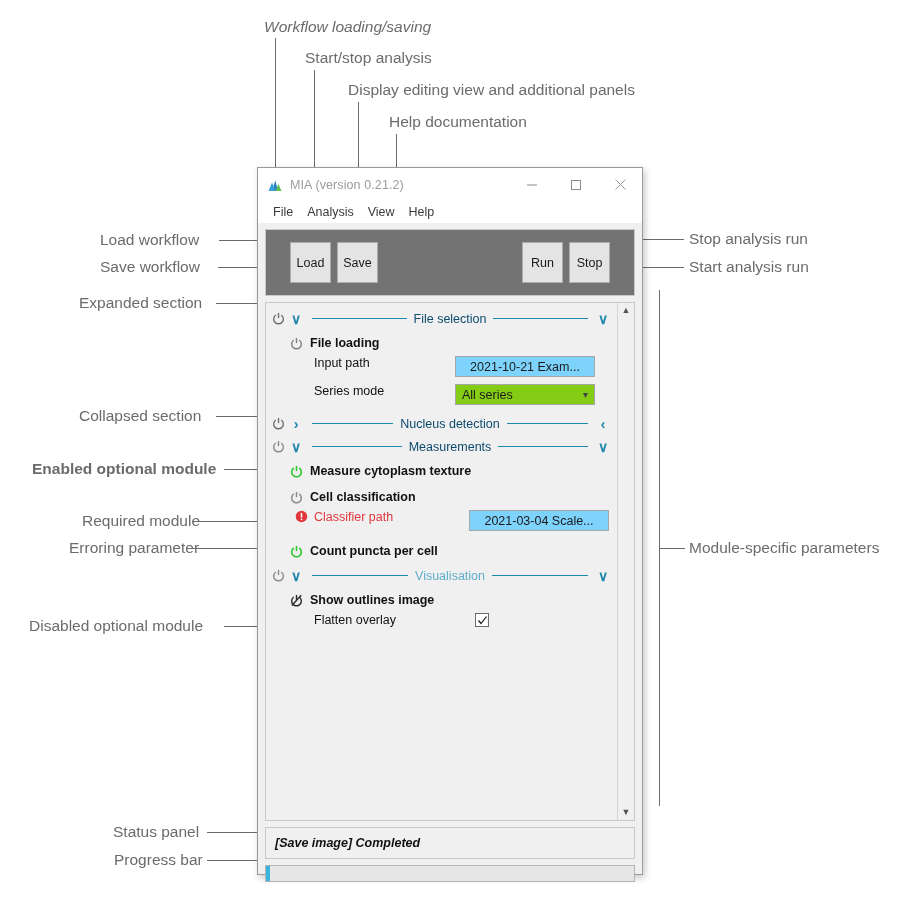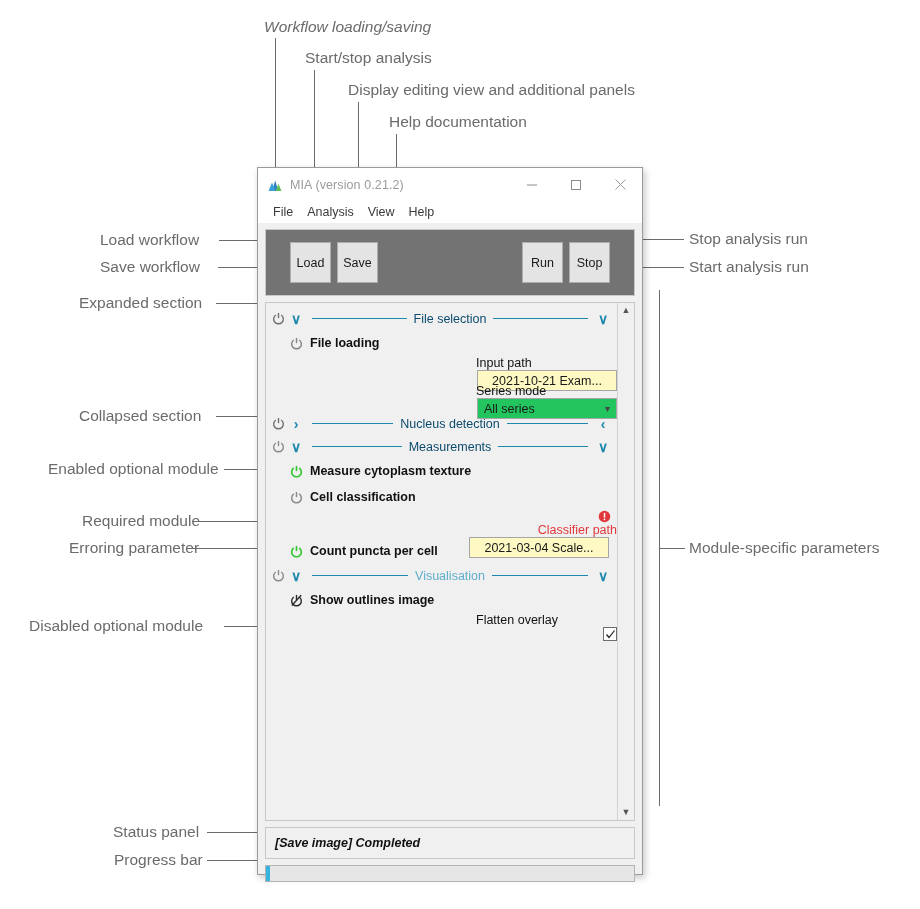--- a/index.html
+++ b/index.html
@@ -84,32 +84,32 @@
   .sec-title.dim{color:#5eaecb;}
   .sec-chev-r{width:16px;flex:0 0 auto;display:flex;align-items:center;justify-content:center;
               color:#1f88ad;font-size:14px;font-weight:bold;}
 
   
   .mod-row{display:flex;align-items:center;height:26px;padding-left:24px;box-sizing:border-box;}
   .mod-icon{width:20px;flex:0 0 auto;display:flex;align-items:center;}
   .mod-label{font-size:12.5px;font-weight:bold;color:#111;}
 
   
-  .par-row{display:flex;align-items:flex-end;height:28px;padding-left:48px;box-sizing:border-box;flex-direction:column;}
+  .par-row{display:flex;align-items:flex-start;height:28px;padding-left:48px;box-sizing:border-box;}
   .par-label{font-size:12.5px;color:#111;width:141px;flex:0 0 auto;}
   .par-label.err{color:#e0383c;width:auto;}
   .err-icon{width:19px;flex:0 0 auto;display:flex;align-items:center;}
   .par-ctrl{flex:0 0 auto;}
   .par-btn{
-    width:140px;height:21px;border:1px solid #a6a6a6;background:#fef9c3;
+    width:140px;height:21px;border:1px solid #a6a6a6;background:#7dd3fc;
     font-size:12.5px;color:#1a1a1a;display:flex;align-items:center;justify-content:center;
     box-sizing:border-box;
   }
   .par-combo{
-    width:140px;height:21px;border:1px solid #a6a6a6;background:#22c55e;
+    width:140px;height:21px;border:1px solid #a6a6a6;background:#84cc16;
     font-size:12.5px;color:#1a1a1a;display:flex;align-items:center;
     justify-content:space-between;padding:0 6px 0 6px;box-sizing:border-box;
   }
   .combo-chev{font-size:10px;color:#444;}
   .par-check{
     width:14px;height:14px;border:1px solid #6d6d6d;background:#ffffff;
     display:flex;align-items:center;justify-content:center;box-sizing:border-box;
     margin-left:20px;
   }
   .par-check svg{display:block;}
@@ -158,21 +158,21 @@
 <div class="arrowhead ah-right" style="left:321px;top:262px;"></div>
 
 <div class="ann-label" style="left:79px;top:295px;">Expanded section</div>
 <div class="leader h" style="left:216px;top:303px;width:53px;"></div>
 <div class="arrowhead ah-right" style="left:268px;top:299px;"></div>
 
 <div class="ann-label" style="left:79px;top:408px;">Collapsed section</div>
 <div class="leader h" style="left:216px;top:416px;width:53px;"></div>
 <div class="arrowhead ah-right" style="left:268px;top:412px;"></div>
 
-<div class="ann-label" style="left:48px;top:461px;">Enabled optional module</div>
+<div class="ann-label" style="left:32px;top:461px;font-weight:bold;">Enabled optional module</div>
 <div class="leader h" style="left:224px;top:469px;width:61px;"></div>
 <div class="arrowhead ah-right" style="left:284px;top:464px;"></div>
 
 <div class="ann-label" style="left:82px;top:513px;">Required module</div>
 <div class="leader h" style="left:192px;top:521px;width:93px;"></div>
 <div class="arrowhead ah-right" style="left:284px;top:516px;"></div>
 
 <div class="ann-label" style="left:69px;top:540px;">Erroring parameter</div>
 <div class="leader h" style="left:190px;top:548px;width:114px;"></div>
 <div class="arrowhead ah-right" style="left:303px;top:543px;"></div>

